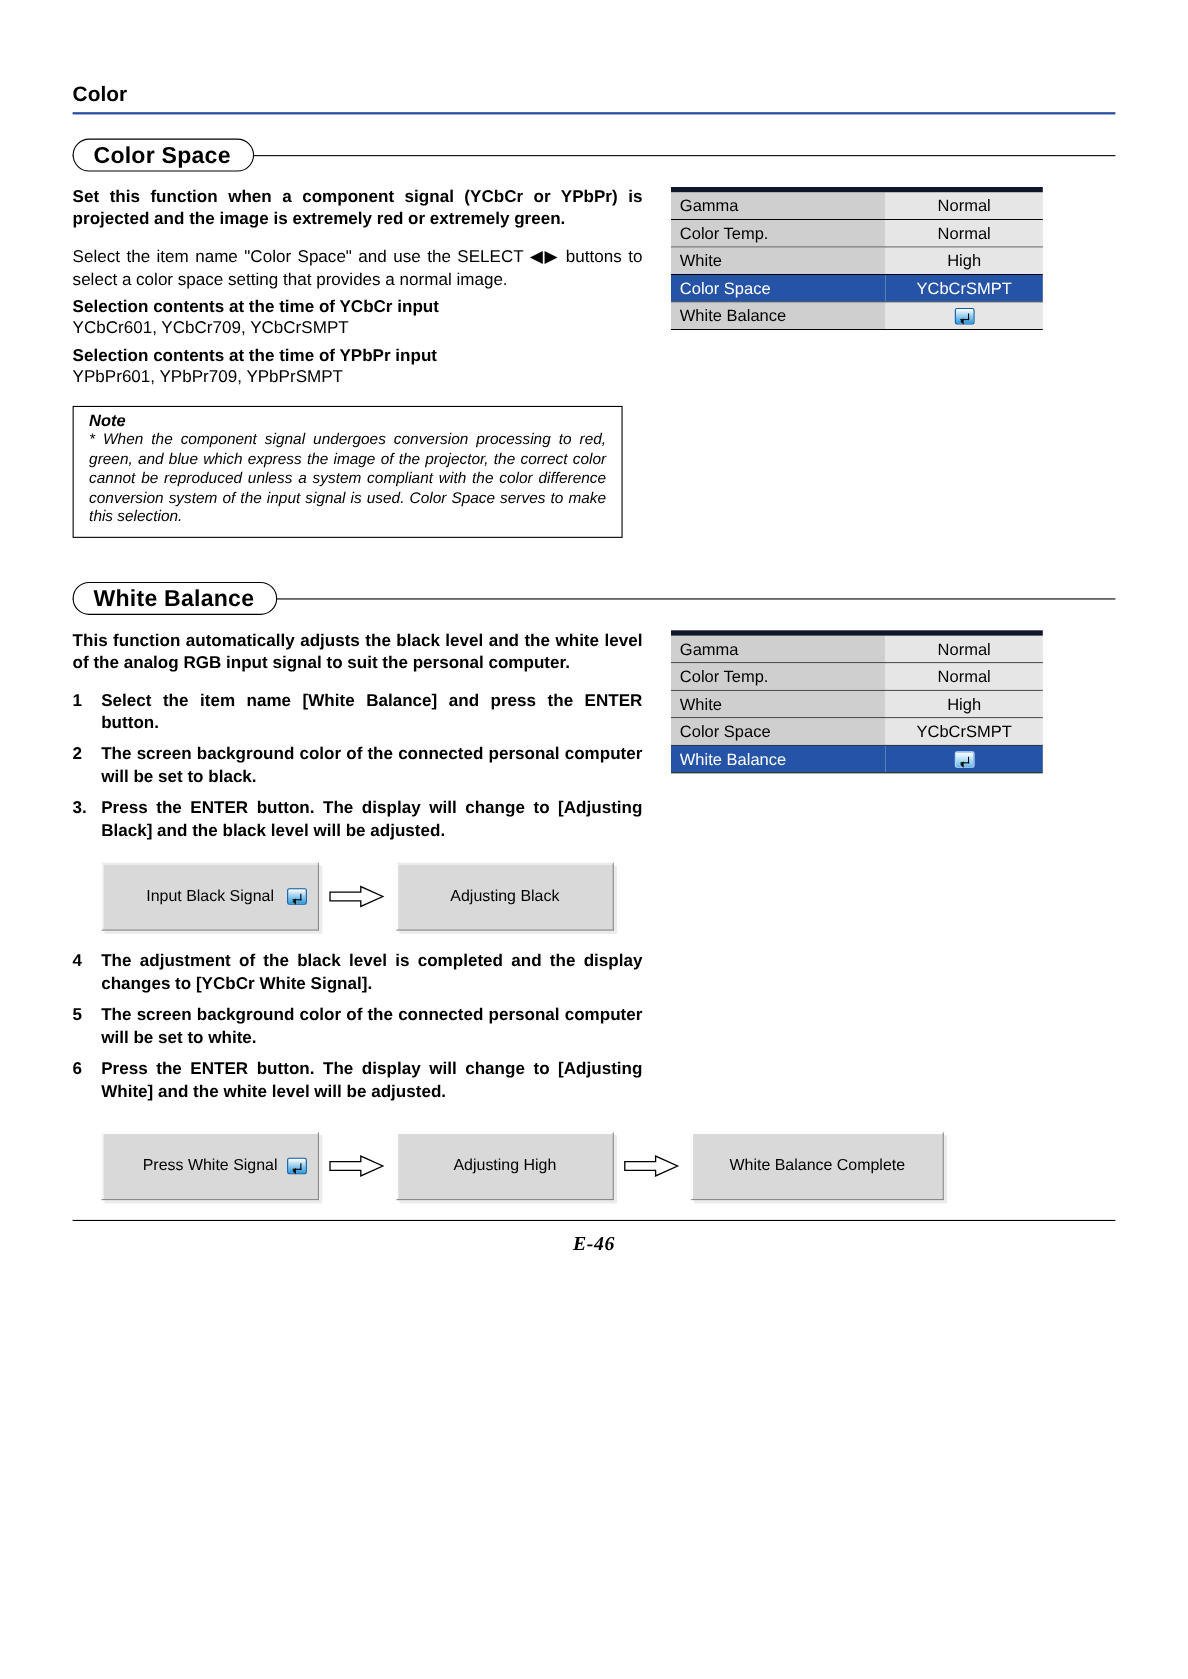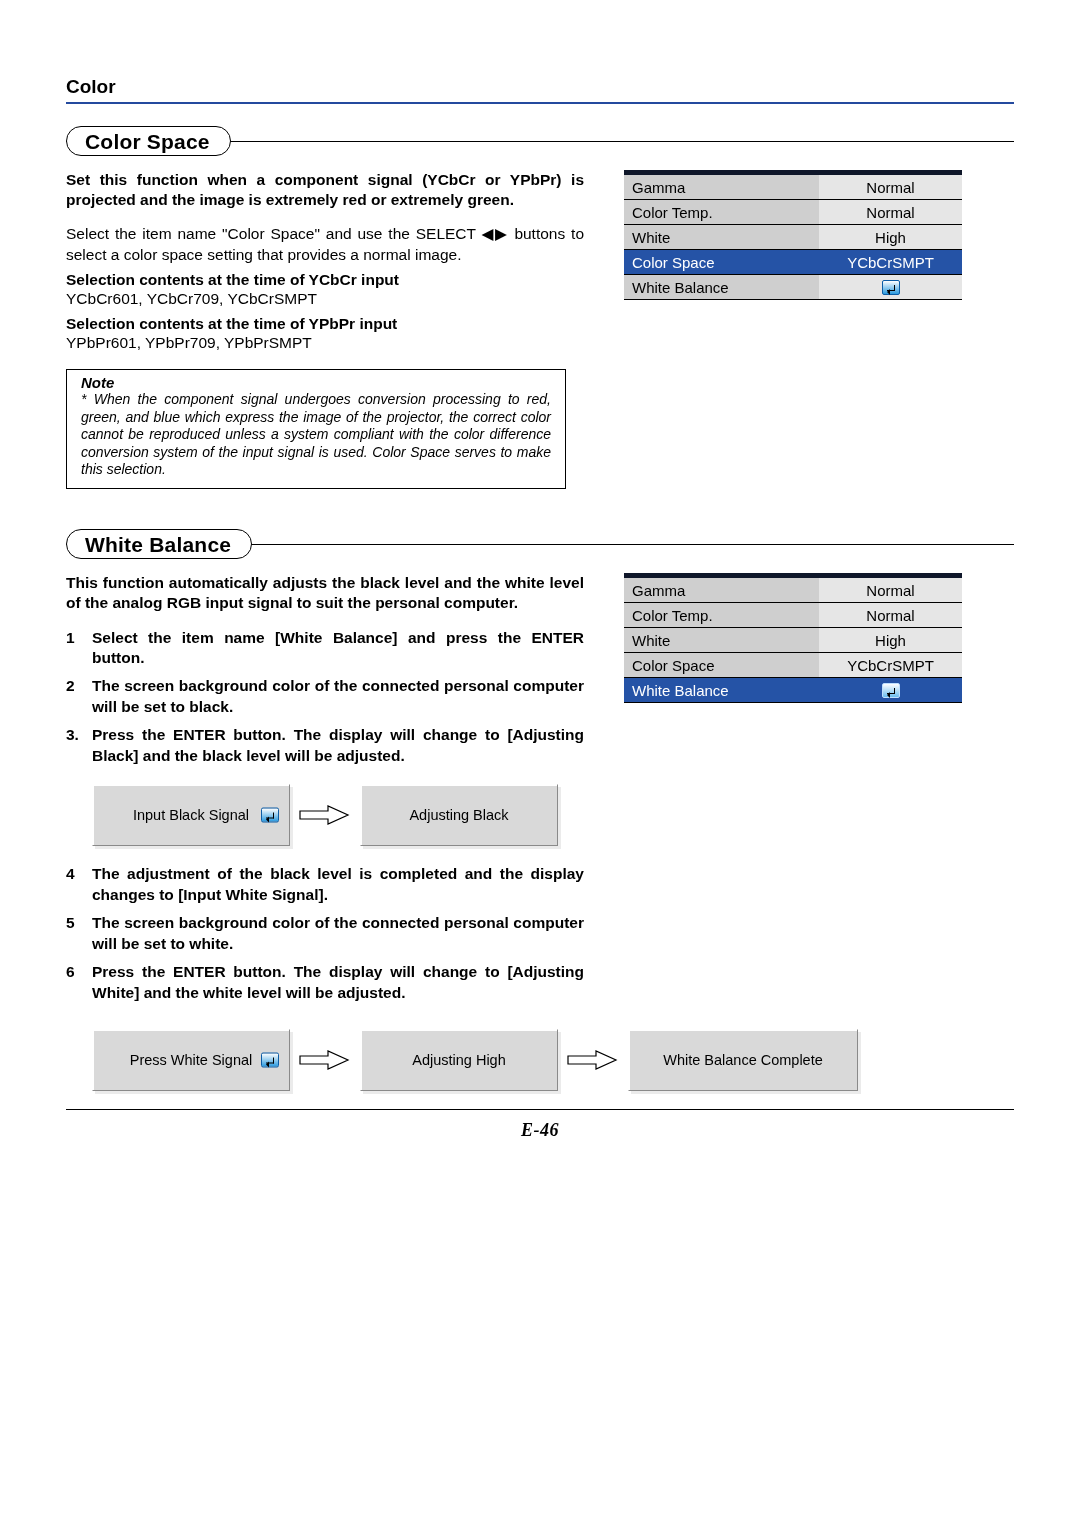--- a/index.html
+++ b/index.html
@@ -14,21 +14,21 @@
   html,body{margin:0;padding:0;}
   body{font-family:Arial,Helvetica,sans-serif;color:var(--text);background:#fff;}
   .page{position:relative;width:var(--page-w);height:var(--page-h);margin:0 auto;background:#fff;border-radius:18px;}
   .content{position:absolute;inset:76px 66px 60px 66px;}
   .top-title{font-weight:bold;font-size:19px;margin-bottom:4px;}
   .top-rule{border:none;border-top:2px solid var(--hdr-blue);margin:0 0 22px 0;}
   .sec-hdr{position:relative;height:30px;margin:6px 0 14px 0;}
   .sec-hdr .line{position:absolute;left:0;right:0;top:50%;border-top:1.3px solid #000;}
   .sec-hdr .pill{position:absolute;left:0;top:0;height:30px;background:#fff;border:1.3px solid #000;border-radius:16px;padding:1px 20px 0 18px;display:flex;align-items:center;}
   .sec-hdr .pill-lbl{font-family:Arial,Helvetica,sans-serif;font-weight:900;font-size:21px;letter-spacing:0.2px;}
-  .twocol{display:flex;gap:40px;}
+  .twocol{display:flex;gap:26px;}
   .col-l{width:518px;}
   .col-r{flex:1;min-width:0;}
   .intro{font-weight:bold;font-size:15.5px;line-height:1.3;text-align:justify;}
   .body{font-size:15.5px;line-height:1.32;text-align:justify;margin-top:14px;}
   .body .arrows{font-family:Arial, sans-serif;}
   .subhdr{font-weight:bold;font-size:15.5px;margin-top:6px;}
   .sublist{font-size:15.5px;line-height:1.3;}
   .notebox{border:1px solid #000;margin-top:16px;padding:4px 14px 10px 14px;width:500px;}
   .notebox .nttl{font-weight:bold;font-style:italic;font-size:15px;margin-bottom:0;}
   .notebox .ntxt{font-style:italic;font-size:14px;line-height:1.24;text-align:justify;}
@@ -159,21 +159,21 @@
               </svg>
           </span>
           <div class="tile">
             <span>Adjusting Black</span>
           </div>
         </div>
 
         <div class="steps" id="steps-b">
             <div class="step">
               <div class="num">4</div>
-              <div class="txt b">The adjustment of the black level is completed and the display changes to [Input White Signal].</div>
+              <div class="txt b">The adjustment of the black level is completed and the display changes to [YCbCr White Signal].</div>
             </div>
             <div class="step">
               <div class="num">5</div>
               <div class="txt b">The screen background color of the connected personal computer will be set to white.</div>
             </div>
             <div class="step">
               <div class="num">6</div>
               <div class="txt b">Press the ENTER button. The display will change to [Adjusting White] and the white level will be adjusted.</div>
             </div>
           </div>

